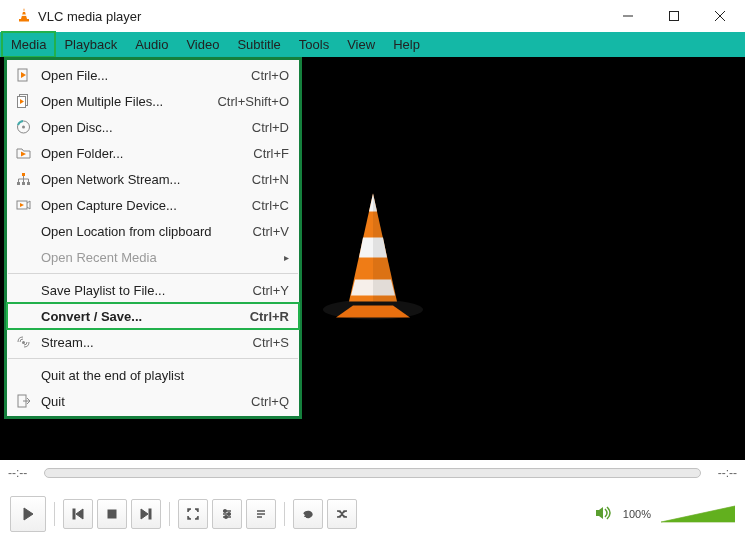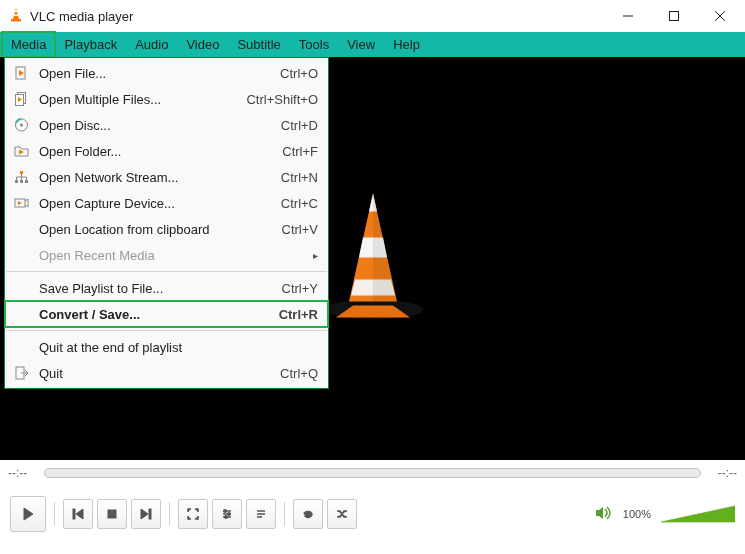--- a/index.html
+++ b/index.html
@@ -1,36 +1,36 @@
 <!DOCTYPE html>
 <html><head>
 <meta charset="utf-8">
 <style>
   * { box-sizing: border-box; margin: 0; padding: 0; font-family: "Segoe UI", Tahoma, sans-serif; font-size: 13px; }
   body { background: #fff; width: 745px; height: 554px; overflow: hidden; user-select: none; }
 
   
-  .titlebar { height: 32px; display: flex; align-items: center; padding: 0 2px 0 8px; background: #fff; }
+  .titlebar { height: 32px; display: flex; align-items: center; padding: 0 2px 0 16px; background: #fff; }
   .titlebar .title { margin-left: 6px; color: #222; }
   .win-controls { margin-left: auto; display: flex; }
   .win-btn { width: 46px; height: 32px; display: flex; align-items: center; justify-content: center; color: #222; }
   .win-btn svg { width: 12px; height: 12px; stroke: #222; stroke-width: 1; fill: none; }
 
   
   .menubar { height: 25px; display: flex; align-items: stretch; padding: 0 2px; background: #14b8a6; }
   .menu-item { padding: 0 9px; display: flex; align-items: center; color: #222; }
   .menu-item.hl { outline: 2px solid #22b14c; outline-offset: -1px; }
 
   
   .content { position: relative; height: 403px; background: #000; }
 
   
   .dropdown {
-    position: absolute; left: 4px; top: 0; width: 325px;
-    background: #f9f9f9; border: 1px solid #15803d; box-shadow: 2px 2px 3px rgba(0,0,0,.15);
+    position: absolute; left: 4px; top: 0; width: 298px;
+    background: #f9f9f9; border: 3px solid #15803d; box-shadow: 2px 2px 3px rgba(0,0,0,.15);
     padding: 2px 0;
   }
   .dd-row { display: flex; align-items: center; height: 26px; padding: 0 10px 0 6px; color: #222; position: relative; }
   .dd-icon { width: 20px; height: 18px; display: flex; align-items: center; justify-content: center; margin-right: 8px; flex-shrink: 0; }
   .dd-label { flex: 1; }
   .dd-short { color: #444; margin-left: 10px; }
   .dd-row.disabled { color: #9a9a9a; }
   .dd-arrow { position: absolute; right: 10px; color: #555; font-size: 10px; }
   .dd-sep { height: 1px; background: #d6d6d6; margin: 3px 1px; }
   .dd-row.hl { outline: 2px solid #22b14c; outline-offset: -1px; font-weight: bold; }
@@ -189,20 +189,33 @@
       <div class="dd-row">
         <span class="dd-icon"></span>
         <span class="dd-label">Save Playlist to File...</span>
         <span class="dd-short">Ctrl+Y</span>
       </div>
       <div class="dd-row hl">
         <span class="dd-icon"></span>
         <span class="dd-label">Convert / Save...</span>
         <span class="dd-short">Ctrl+R</span>
       </div>
+      <div class="dd-row">
+        <span class="dd-icon">
+          <svg width="15" height="14" viewBox="0 0 15 14">
+            <path d="M2 7 Q2 2 7 2" stroke="#888" fill="none"></path>
+            <path d="M4 7 Q4 4 7 4" stroke="#888" fill="none"></path>
+            <circle cx="7.5" cy="7.5" r="1.5" fill="#888"></circle>
+            <path d="M13 7 Q13 12 8 12" stroke="#888" fill="none"></path>
+            <path d="M11 7 Q11 10 8 10" stroke="#888" fill="none"></path>
+          </svg>
+        </span>
+        <span class="dd-label">Stream...</span>
+        <span class="dd-short">Ctrl+S</span>
+      </div>
       <div class="dd-sep"></div>
       <div class="dd-row">
         <span class="dd-icon"></span>
         <span class="dd-label">Quit at the end of playlist</span>
       </div>
       <div class="dd-row">
         <span class="dd-icon">
           <svg width="15" height="14" viewBox="0 0 15 14">
             <rect x="2" y="1" width="8" height="12" fill="none" stroke="#888"></rect>
             <path d="M7 7 H14 M11 4 L14 7 L11 10" fill="none" stroke="#888"></path>

